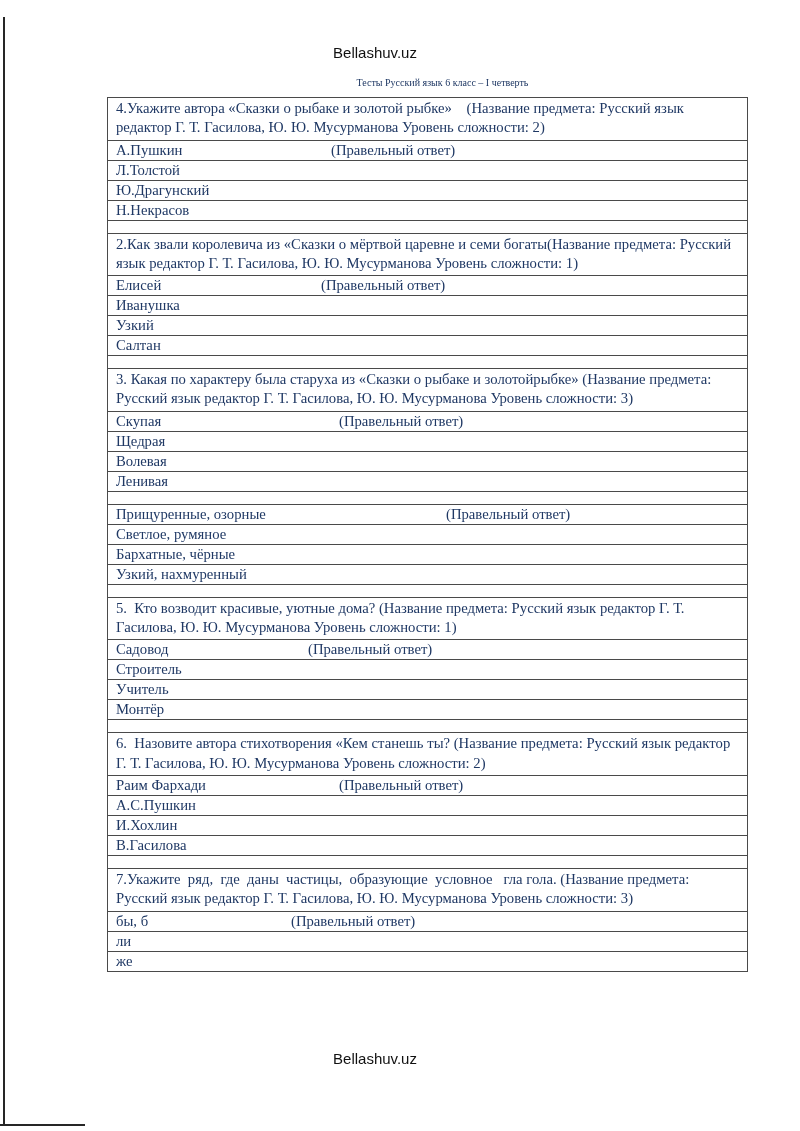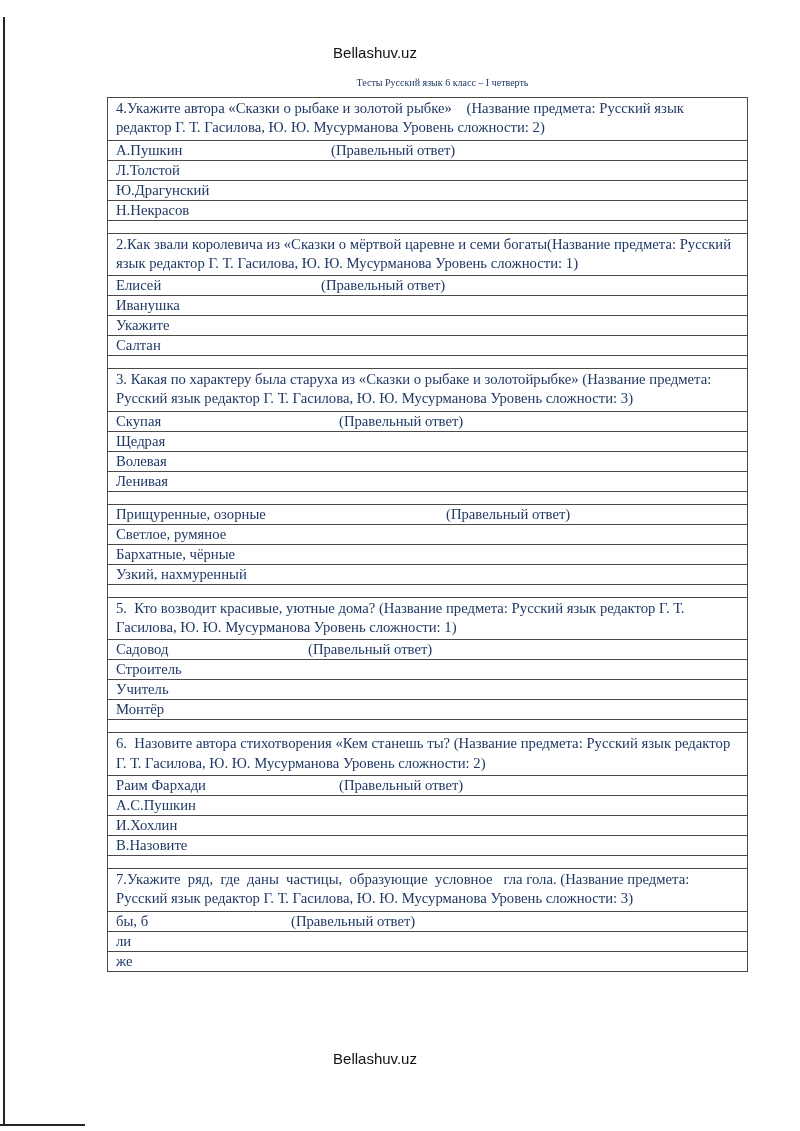--- a/index.html
+++ b/index.html
@@ -80,21 +80,21 @@
   <div class="quiz-table" id="quiz-table">
       <div class="q-row">4.Укажите автора «Сказки о рыбаке и золотой рыбке»    (Название предмета: Русский язык редактор Г. Т. Гасилова, Ю. Ю. Мусурманова Уровень сложности: 2)</div>
       <div class="a-row"><span>А.Пушкин</span><span class="correct-label" style="left: 223px;">(Правельный ответ)</span></div>
       <div class="a-row"><span>Л.Толстой</span></div>
       <div class="a-row"><span>Ю.Драгунский</span></div>
       <div class="a-row"><span>Н.Некрасов</span></div>
       <div class="spacer-row"></div>
       <div class="q-row">2.Как звали королевича из «Сказки о мёртвой царевне и семи богаты(Название предмета: Русский язык редактор Г. Т. Гасилова, Ю. Ю. Мусурманова Уровень сложности: 1)</div>
       <div class="a-row"><span>Елисей</span><span class="correct-label" style="left: 213px;">(Правельный ответ)</span></div>
       <div class="a-row"><span>Иванушка</span></div>
-      <div class="a-row"><span>Укажите</span></div>
+      <div class="a-row"><span>Узкий</span></div>
       <div class="a-row"><span>Салтан</span></div>
       <div class="spacer-row"></div>
       <div class="q-row">3. Какая по характеру была старуха из «Сказки о рыбаке и золотойрыбке» (Название предмета: Русский язык редактор Г. Т. Гасилова, Ю. Ю. Мусурманова Уровень сложности: 3)</div>
       <div class="a-row"><span>Скупая</span><span class="correct-label" style="left: 231px;">(Правельный ответ)</span></div>
       <div class="a-row"><span>Щедрая</span></div>
       <div class="a-row"><span>Волевая</span></div>
       <div class="a-row"><span>Ленивая</span></div>
       <div class="spacer-row"></div>
       <div class="a-row"><span>Прищуренные, озорные</span><span class="correct-label" style="left: 338px;">(Правельный ответ)</span></div>
       <div class="a-row"><span>Светлое, румяное</span></div>
@@ -104,21 +104,21 @@
       <div class="q-row">5.  Кто возводит красивые, уютные дома? (Название предмета: Русский язык редактор Г. Т. Гасилова, Ю. Ю. Мусурманова Уровень сложности: 1)</div>
       <div class="a-row"><span>Садовод</span><span class="correct-label" style="left: 200px;">(Правельный ответ)</span></div>
       <div class="a-row"><span>Строитель</span></div>
       <div class="a-row"><span>Учитель</span></div>
       <div class="a-row"><span>Монтёр</span></div>
       <div class="spacer-row"></div>
       <div class="q-row">6.  Назовите автора стихотворения «Кем станешь ты? (Название предмета: Русский язык редактор Г. Т. Гасилова, Ю. Ю. Мусурманова Уровень сложности: 2)</div>
       <div class="a-row"><span>Раим Фархади</span><span class="correct-label" style="left: 231px;">(Правельный ответ)</span></div>
       <div class="a-row"><span>А.С.Пушкин</span></div>
       <div class="a-row"><span>И.Хохлин</span></div>
-      <div class="a-row"><span>В.Назовите</span></div>
+      <div class="a-row"><span>В.Гасилова</span></div>
       <div class="spacer-row"></div>
       <div class="q-row">7.Укажите  ряд,  где  даны  частицы,  образующие  условное   гла гола. (Название предмета: Русский язык редактор Г. Т. Гасилова, Ю. Ю. Мусурманова Уровень сложности: 3)</div>
       <div class="a-row"><span>бы, б</span><span class="correct-label" style="left: 183px;">(Правельный ответ)</span></div>
       <div class="a-row"><span>ли</span></div>
       <div class="a-row"><span>же</span></div>
     </div>
 
   <div class="brand footer">Bellashuv.uz</div>
 </div>
 

